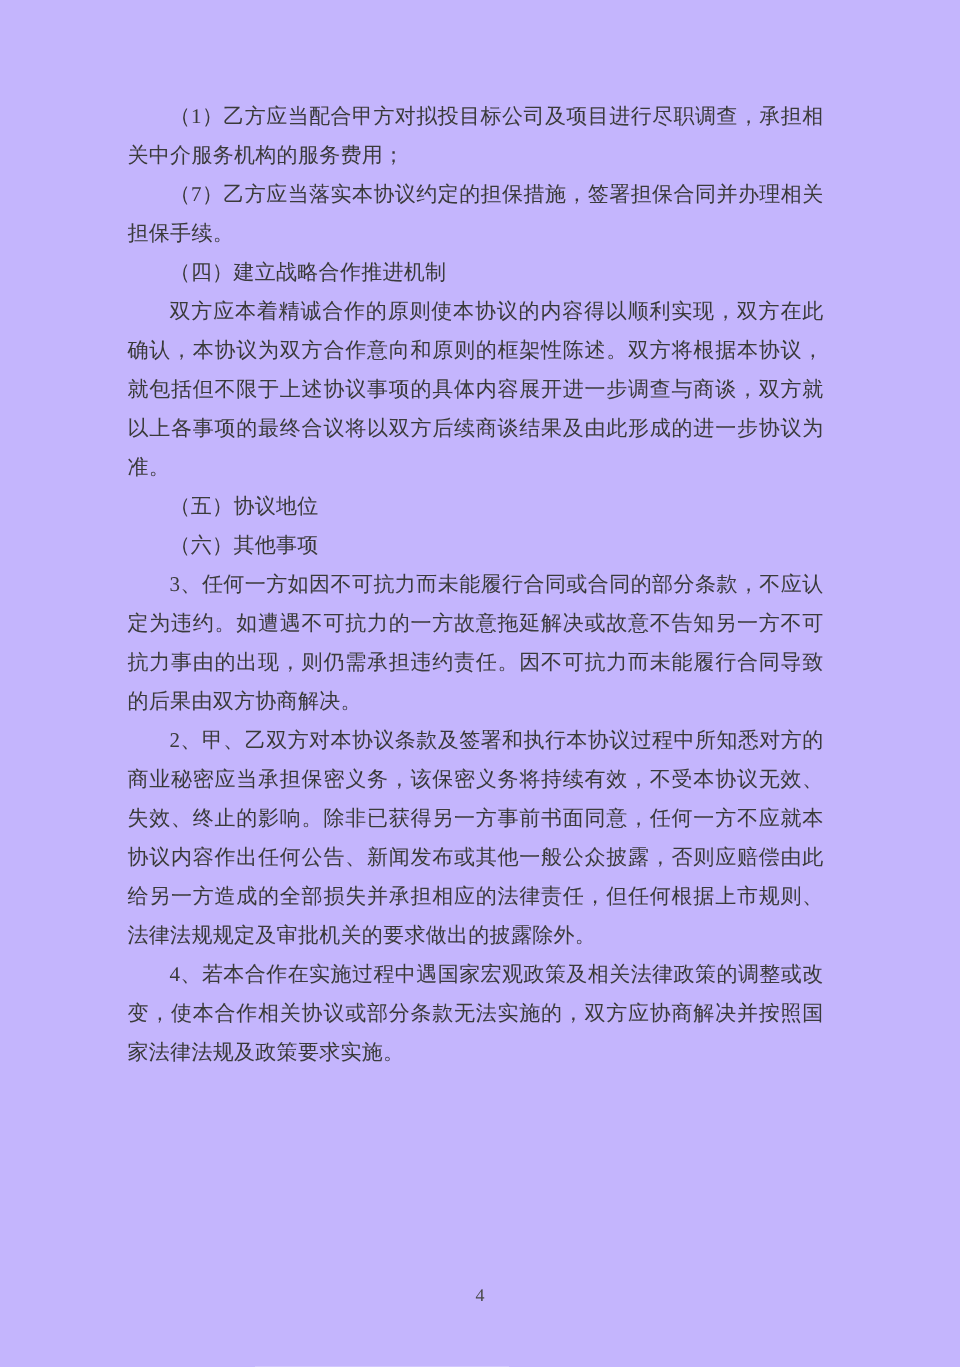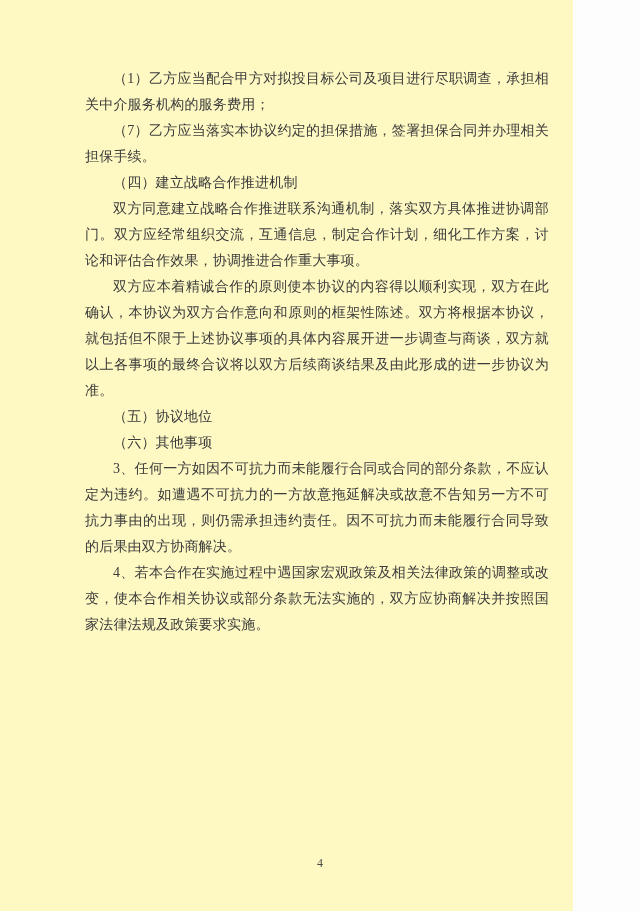--- a/index.html
+++ b/index.html
@@ -9,23 +9,23 @@
   body {
     width: 640px;
     height: 911px;
     background: #fdfdfd;
     font-family: "Liberation Serif", "DejaVu Serif", serif;
     color: #3a3a3a;
     overflow: hidden;
   }
   .page {
     position: relative;
-    width: 573px;
+    width: 640px;
     height: 911px;
-    background: #fef9c3;
+    background: #c4b5fd;
     text-decoration: underline;
   }
   .content {
     position: absolute;
     left: 85px;
     top: 66px;
     width: 464px;
   }
   .content p {
     margin: 0;
@@ -48,21 +48,21 @@
 </style>
 </head>
 <body>
 
 <div class="page">
   <div class="content">
 
   <p>（1）乙方应当配合甲方对拟投目标公司及项目进行尽职调查，承担相关中介服务机构的服务费用；</p>
       <p>（7）乙方应当落实本协议约定的担保措施，签署担保合同并办理相关担保手续。</p>
       <p>（四）建立战略合作推进机制</p>
-      <p>双方同意建立战略合作推进联系沟通机制，落实双方具体推进协调部门。双方应经常组织交流，互通信息，制定合作计划，细化工作方案，讨论和评估合作效果，协调推进合作重大事项。</p>
       <p>双方应本着精诚合作的原则使本协议的内容得以顺利实现，双方在此确认，本协议为双方合作意向和原则的框架性陈述。双方将根据本协议，就包括但不限于上述协议事项的具体内容展开进一步调查与商谈，双方就以上各事项的最终合议将以双方后续商谈结果及由此形成的进一步协议为准。</p>
       <p>（五）协议地位</p>
       <p>（六）其他事项</p>
       <p>3、任何一方如因不可抗力而未能履行合同或合同的部分条款，不应认定为违约。如遭遇不可抗力的一方故意拖延解决或故意不告知另一方不可抗力事由的出现，则仍需承担违约责任。因不可抗力而未能履行合同导致的后果由双方协商解决。</p>
+      <p>2、甲、乙双方对本协议条款及签署和执行本协议过程中所知悉对方的商业秘密应当承担保密义务，该保密义务将持续有效，不受本协议无效、失效、终止的影响。除非已获得另一方事前书面同意，任何一方不应就本协议内容作出任何公告、新闻发布或其他一般公众披露，否则应赔偿由此给另一方造成的全部损失并承担相应的法律责任，但任何根据上市规则、法律法规规定及审批机关的要求做出的披露除外。</p>
       <p>4、若本合作在实施过程中遇国家宏观政策及相关法律政策的调整或改变，使本合作相关协议或部分条款无法实施的，双方应协商解决并按照国家法律法规及政策要求实施。</p>
     </div>
   <div class="footer">4</div>
 </div>
 
 </body></html>

